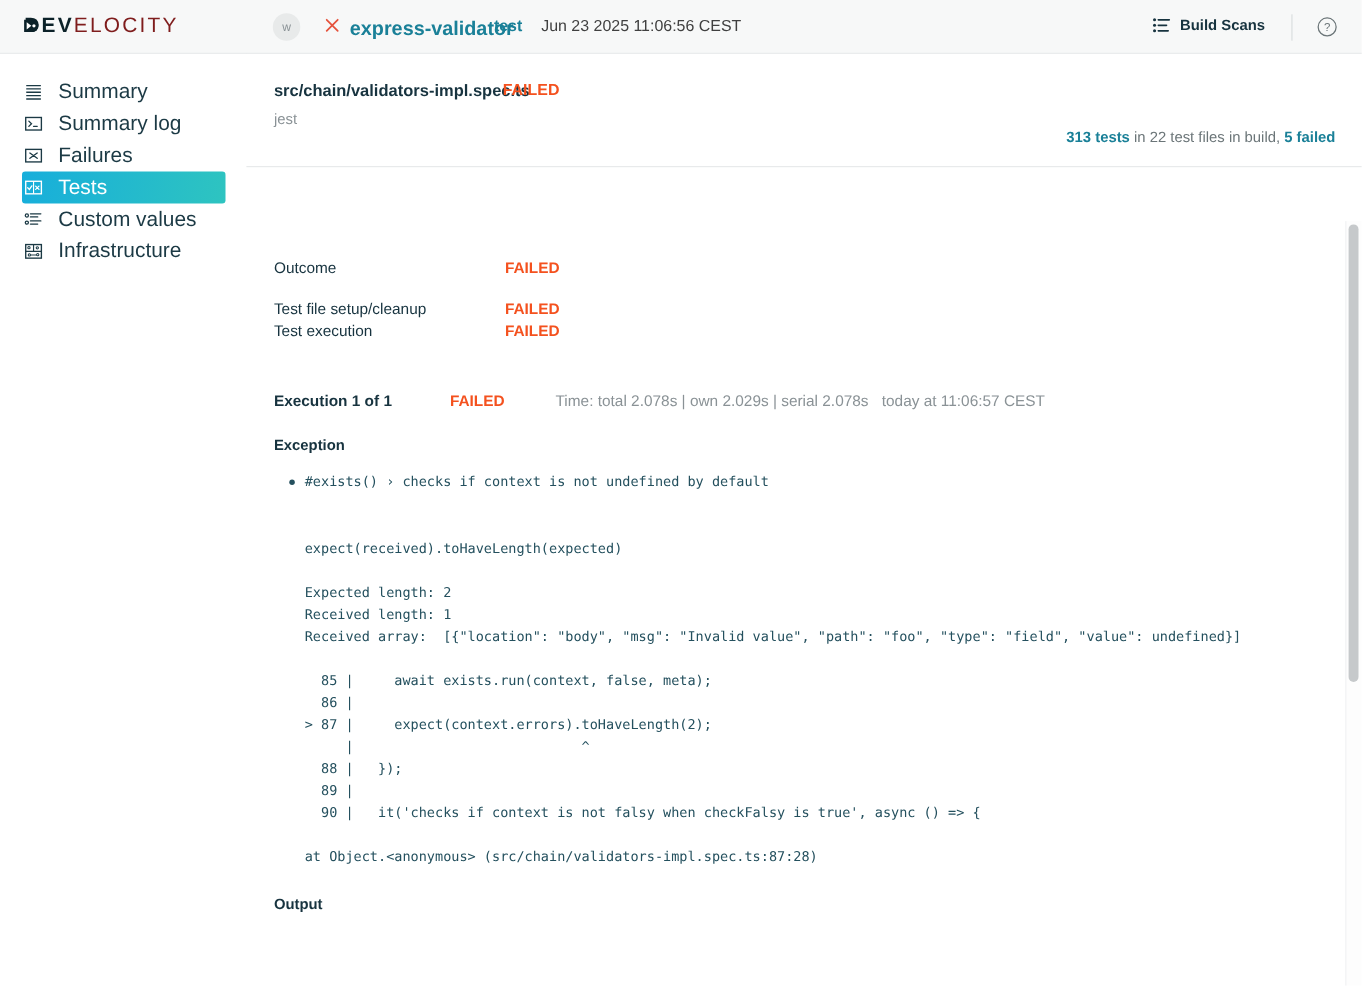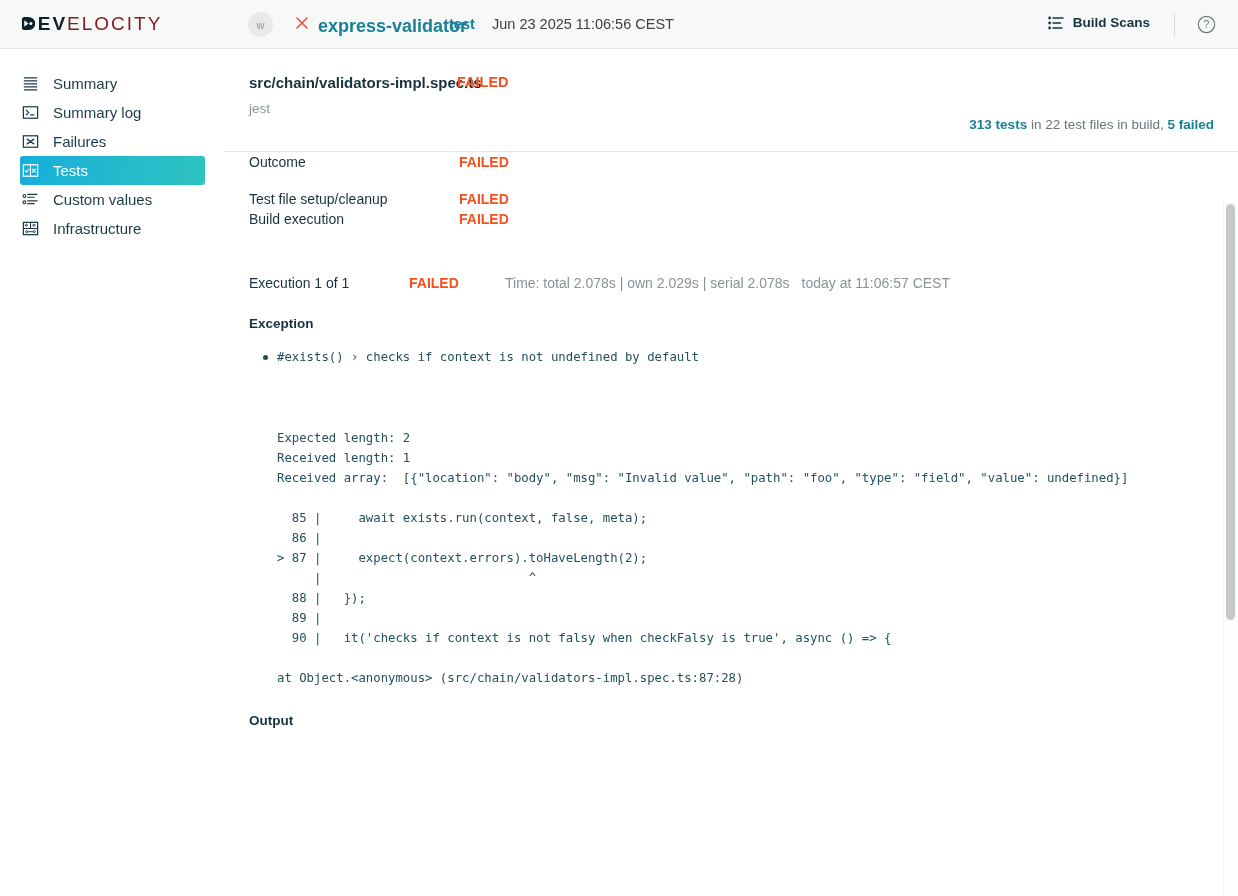--- a/index.html
+++ b/index.html
@@ -70,21 +70,21 @@
 
   
   .sidebar {
     position: absolute; left: 0; top: 49px; width: 224px; height: 847px;
     background: #ffffff;
     padding-top: 20px;
   }
   .nav-item {
     display: flex; align-items: center; gap: 13px;
     height: 29px; margin: 0 19px 0 20px; padding-left: 1px;
-    font-size: 15px; color: #1c3a45; border-radius: 3px;
+    font-size: 19px; color: #1c3a45; border-radius: 3px;
     cursor: pointer;
   }
   .nav-item + .nav-item { margin-top: 0; }
   .nav-item.active {
     background: linear-gradient(100deg, #17aedb 0%, #2ec4c0 100%);
     color: #ffffff;
   }
   .nav-icon { width: 19px; height: 19px; flex: 0 0 19px; display: block; }
 
   
@@ -113,30 +113,30 @@
   .hdr-rule {
     position: absolute; left: 0; top: 102px; width: 1014px; height: 1px; background: #e6e8e9;
   }
 
   .scrollarea {
     position: absolute; left: 0; top: 103px; width: 1014px; height: 744px;
     overflow: hidden;
   }
   .content { position: relative; padding: 0 24px 0 25px; }
 
-  .kv-block { }
+  .kv-block { margin-top: 81px; }
   .kv-row { display: flex; font-size: 14px; line-height: 20px; }
   .kv-key { width: 210px; color: #17333f; }
   .kv-val { color: #f4511e; font-weight: 700; }
   .kv-gap { height: 17px; }
 
   .exec-line {
     margin-top: 46px; display: flex; align-items: baseline; font-size: 14px;
   }
-  .exec-title { font-weight: 400; color: #17333f; width: 160px; }
+  .exec-title { font-weight: 700; color: #17333f; width: 160px; }
   .exec-status { font-weight: 700; color: #f4511e; width: 48px; }
   .exec-time { color: #8a9296; margin-left: 48px; }
   .exec-when { color: #8a9296; margin-left: 12px; }
 
   .section-title {
     margin-top: 25px; font-size: 13.5px; font-weight: 700; color: #17333f;
   }
 
   .exc-list { margin: 17px 0 0 0; padding: 0; list-style: none; }
   .exc-item {
@@ -293,39 +293,40 @@
         <div class="kv-row">
           <div class="kv-key">Outcome</div>
           <div class="kv-val">FAILED</div>
         </div>
         <div class="kv-gap"></div>
         <div class="kv-row">
           <div class="kv-key">Test file setup/cleanup</div>
           <div class="kv-val">FAILED</div>
         </div>
         <div class="kv-row">
-          <div class="kv-key">Build execution</div>
+          <div class="kv-key">Test execution</div>
           <div class="kv-val">FAILED</div>
         </div>
       </div>
 
       <div class="exec-line">
         <div class="exec-title">Execution 1 of 1</div>
         <div class="exec-status">FAILED</div>
         <div class="exec-time">Time: total 2.078s | own 2.029s | serial 2.078s</div>
         <div class="exec-when">today at 11:06:57 CEST</div>
       </div>
 
       <div class="section-title">Exception</div>
 
       <ul class="exc-list">
         <li class="exc-item">#exists() › checks if context is not undefined by default</li>
       </ul>
 
       <div class="stack-gap"></div>
+      <pre class="stack">expect(received).toHaveLength(expected)</pre>
       <div style="height:20px"></div>
       <pre class="stack">Expected length: 2
 Received length: 1
 Received array:  [{"location": "body", "msg": "Invalid value", "path": "foo", "type": "field", "value": undefined}]</pre>
       <div style="height:20px"></div>
       <pre class="stack">  85 |     await exists.run(context, false, meta);
   86 |
 &gt; 87 |     expect(context.errors).toHaveLength(2);
      |                            ^
   88 |   });

